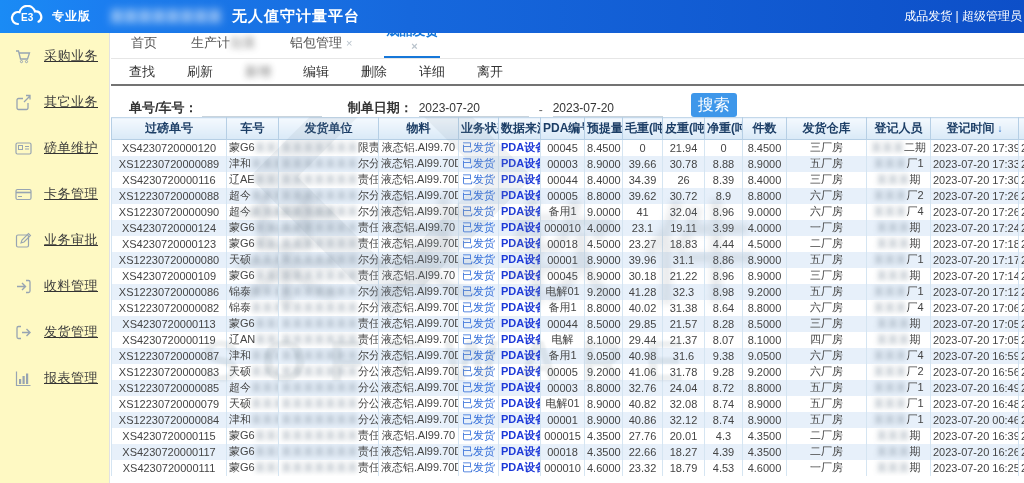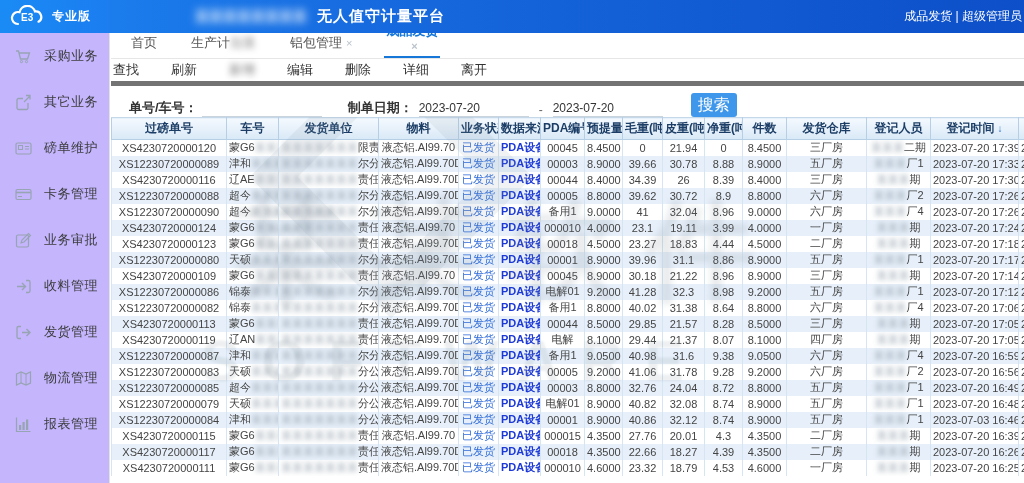--- a/index.html
+++ b/index.html
@@ -8,43 +8,43 @@
   .app { position:relative; width:1024px; height:483px; overflow:hidden; }
 
   
   .topbar { position:absolute; left:0; top:0; width:1024px; height:33px;
     background:linear-gradient(90deg,#1d84f2 0%,#1668dd 40%,#0d4fc8 100%);
     display:flex; align-items:center; color:#fff; z-index:20; }
   .logo-zone { width:110px; height:33px; display:flex; align-items:center; padding-left:8px;
     background:linear-gradient(90deg,#1a8bf5,#1b7df0); flex:0 0 auto; }
   .logo-zone svg { display:block; }
   .brand { font-size:12px; font-weight:bold; margin-left:6px; letter-spacing:1px; }
-  .title-zone { display:flex; align-items:center; margin-left:85px; }
+  .title-zone { display:flex; align-items:center; }
   .company-blur { font-size:14px; font-weight:bold; filter:blur(4px); opacity:.85; margin-right:10px; }
   .app-title { font-size:15px; font-weight:bold; letter-spacing:1px; }
   .user-zone { position:absolute; right:2px; top:0; height:33px; display:flex; align-items:center;
     font-size:12px; white-space:nowrap; }
 
   
-  .sidebar { position:absolute; left:0; top:33px; width:110px; height:450px; background:#c4b5fd;
-    border-right:1px solid #e2e2e2; z-index:10; }
+  .sidebar { position:absolute; left:0; top:33px; width:110px; height:450px; background:#fef9c3;
+    border-right:1px solid #e2e2e2; z-index:10;text-decoration:underline; }
   .side-item { display:flex; align-items:center; height:46px; padding-left:14px; cursor:pointer; }
   .side-item .ic { width:18px; height:18px; margin-right:12px; flex:0 0 auto; display:flex; align-items:center; justify-content:center; }
   .side-item .lbl { font-size:13px; color:#3c3c3c; letter-spacing:.5px; }
 
   
   .content { position:absolute; left:111px; top:33px; width:913px; height:450px; background:#fff; }
 
   .tabbar { height:26px; display:flex; align-items:flex-end; border-bottom:1px solid #e6e6e6; padding-left:18px; }
   .tab { font-size:13px; color:#555; margin-right:30px; padding:4px 2px 6px; display:flex; align-items:center; cursor:pointer; }
   .tab .x { color:#b9c3cc; font-size:11px; margin-left:4px; }
   .tab.active { color:#1677d9; font-weight:bold; border-bottom:2px solid #1677d9; padding-bottom:4px;flex-direction:column; }
   .tab .blurbit { filter:blur(3px); opacity:.7; }
 
-  .toolbar { height:27px; display:flex; align-items:center; padding-left:2px; border-bottom:5px solid #737373; }
+  .toolbar { height:27px; display:flex; align-items:center; padding-left:18px; border-bottom:2px solid #737373; }
   .tool { font-size:13px; color:#333; margin-right:32px; cursor:pointer; }
   .tool.blurred { filter:blur(3px); opacity:.7; }
 
   .filterbar { height:31px; display:flex; align-items:flex-end; padding-left:18px; }
   .f-label { font-size:13px; color:#333; font-weight:bold; }
   .f-input { border:none; border-bottom:1px solid #c9d4dd; width:120px; height:18px; font-size:12px;
     margin:0 26px 0 4px; outline:none; background:transparent; }
   .f-date { border:none; border-bottom:1px solid #c9d4dd; width:110px; height:18px; font-size:12px;
     color:#333; margin:0 6px 0 6px; outline:none; background:transparent; }
   .dash { color:#666; font-size:12px; margin:0 4px; }
@@ -155,29 +155,20 @@
       <span class="lbl">收料管理</span>
     </div>
     <div class="side-item">
       <span class="ic">
           <svg width="17" height="17" viewBox="0 0 17 17">
             <path d="M6 2.5H3.5A1.5 1.5 0 0 0 2 4v9a1.5 1.5 0 0 0 1.5 1.5H6" fill="none" stroke="#97a4b2" stroke-width="1.3"></path>
             <path d="M7 8.5h8M11.5 5L15 8.5 11.5 12" fill="none" stroke="#97a4b2" stroke-width="1.4"></path>
           </svg>
         </span>
       <span class="lbl">发货管理</span>
-    </div>
-    <div class="side-item">
-      <span class="ic">
-          <svg width="17" height="17" viewBox="0 0 17 17">
-            <path d="M1.5 4l4.5-2 5 2 4.5-2v11l-4.5 2-5-2-4.5 2z" fill="none" stroke="#97a4b2" stroke-width="1.2"></path>
-            <path d="M6 2v11M11 4v11" stroke="#97a4b2" stroke-width="1"></path>
-          </svg>
-        </span>
-      <span class="lbl">物流管理</span>
     </div>
     <div class="side-item">
       <span class="ic">
           <svg width="17" height="17" viewBox="0 0 17 17">
             <path d="M1.5 1.5v14h14" fill="none" stroke="#97a4b2" stroke-width="1.2"></path>
             <rect x="4" y="9" width="2.2" height="5" fill="#97a4b2"></rect>
             <rect x="7.5" y="6" width="2.2" height="8" fill="#97a4b2"></rect>
             <rect x="11" y="3.5" width="2.2" height="10.5" fill="#97a4b2"></rect>
           </svg>
         </span>
@@ -568,21 +559,21 @@
               <td class="c-status">已发货</td>
               <td class="c-source">PDA设备</td>
               <td>00001</td>
               <td>8.9000</td>
               <td>40.86</td>
               <td>32.12</td>
               <td>8.74</td>
               <td>8.9000</td>
               <td>五厂房</td>
               <td><span class="blurtx">某某某</span>厂1</td>
-              <td>2023-07-03 16:46</td>
+              <td>2023-07-20 00:46</td>
               <td>2023-07-20</td>
             </tr>
             <tr class="odd">
               <td>XS4230720000115</td>
               <td>蒙G6<span class="blurtx">某某某</span></td>
               <td><span class="blurtx">某某某某某某某</span>责任公司</td>
               <td>液态铝.Al99.70</td>
               <td class="c-status">已发货</td>
               <td class="c-source">PDA设备</td>
               <td>000015</td>

